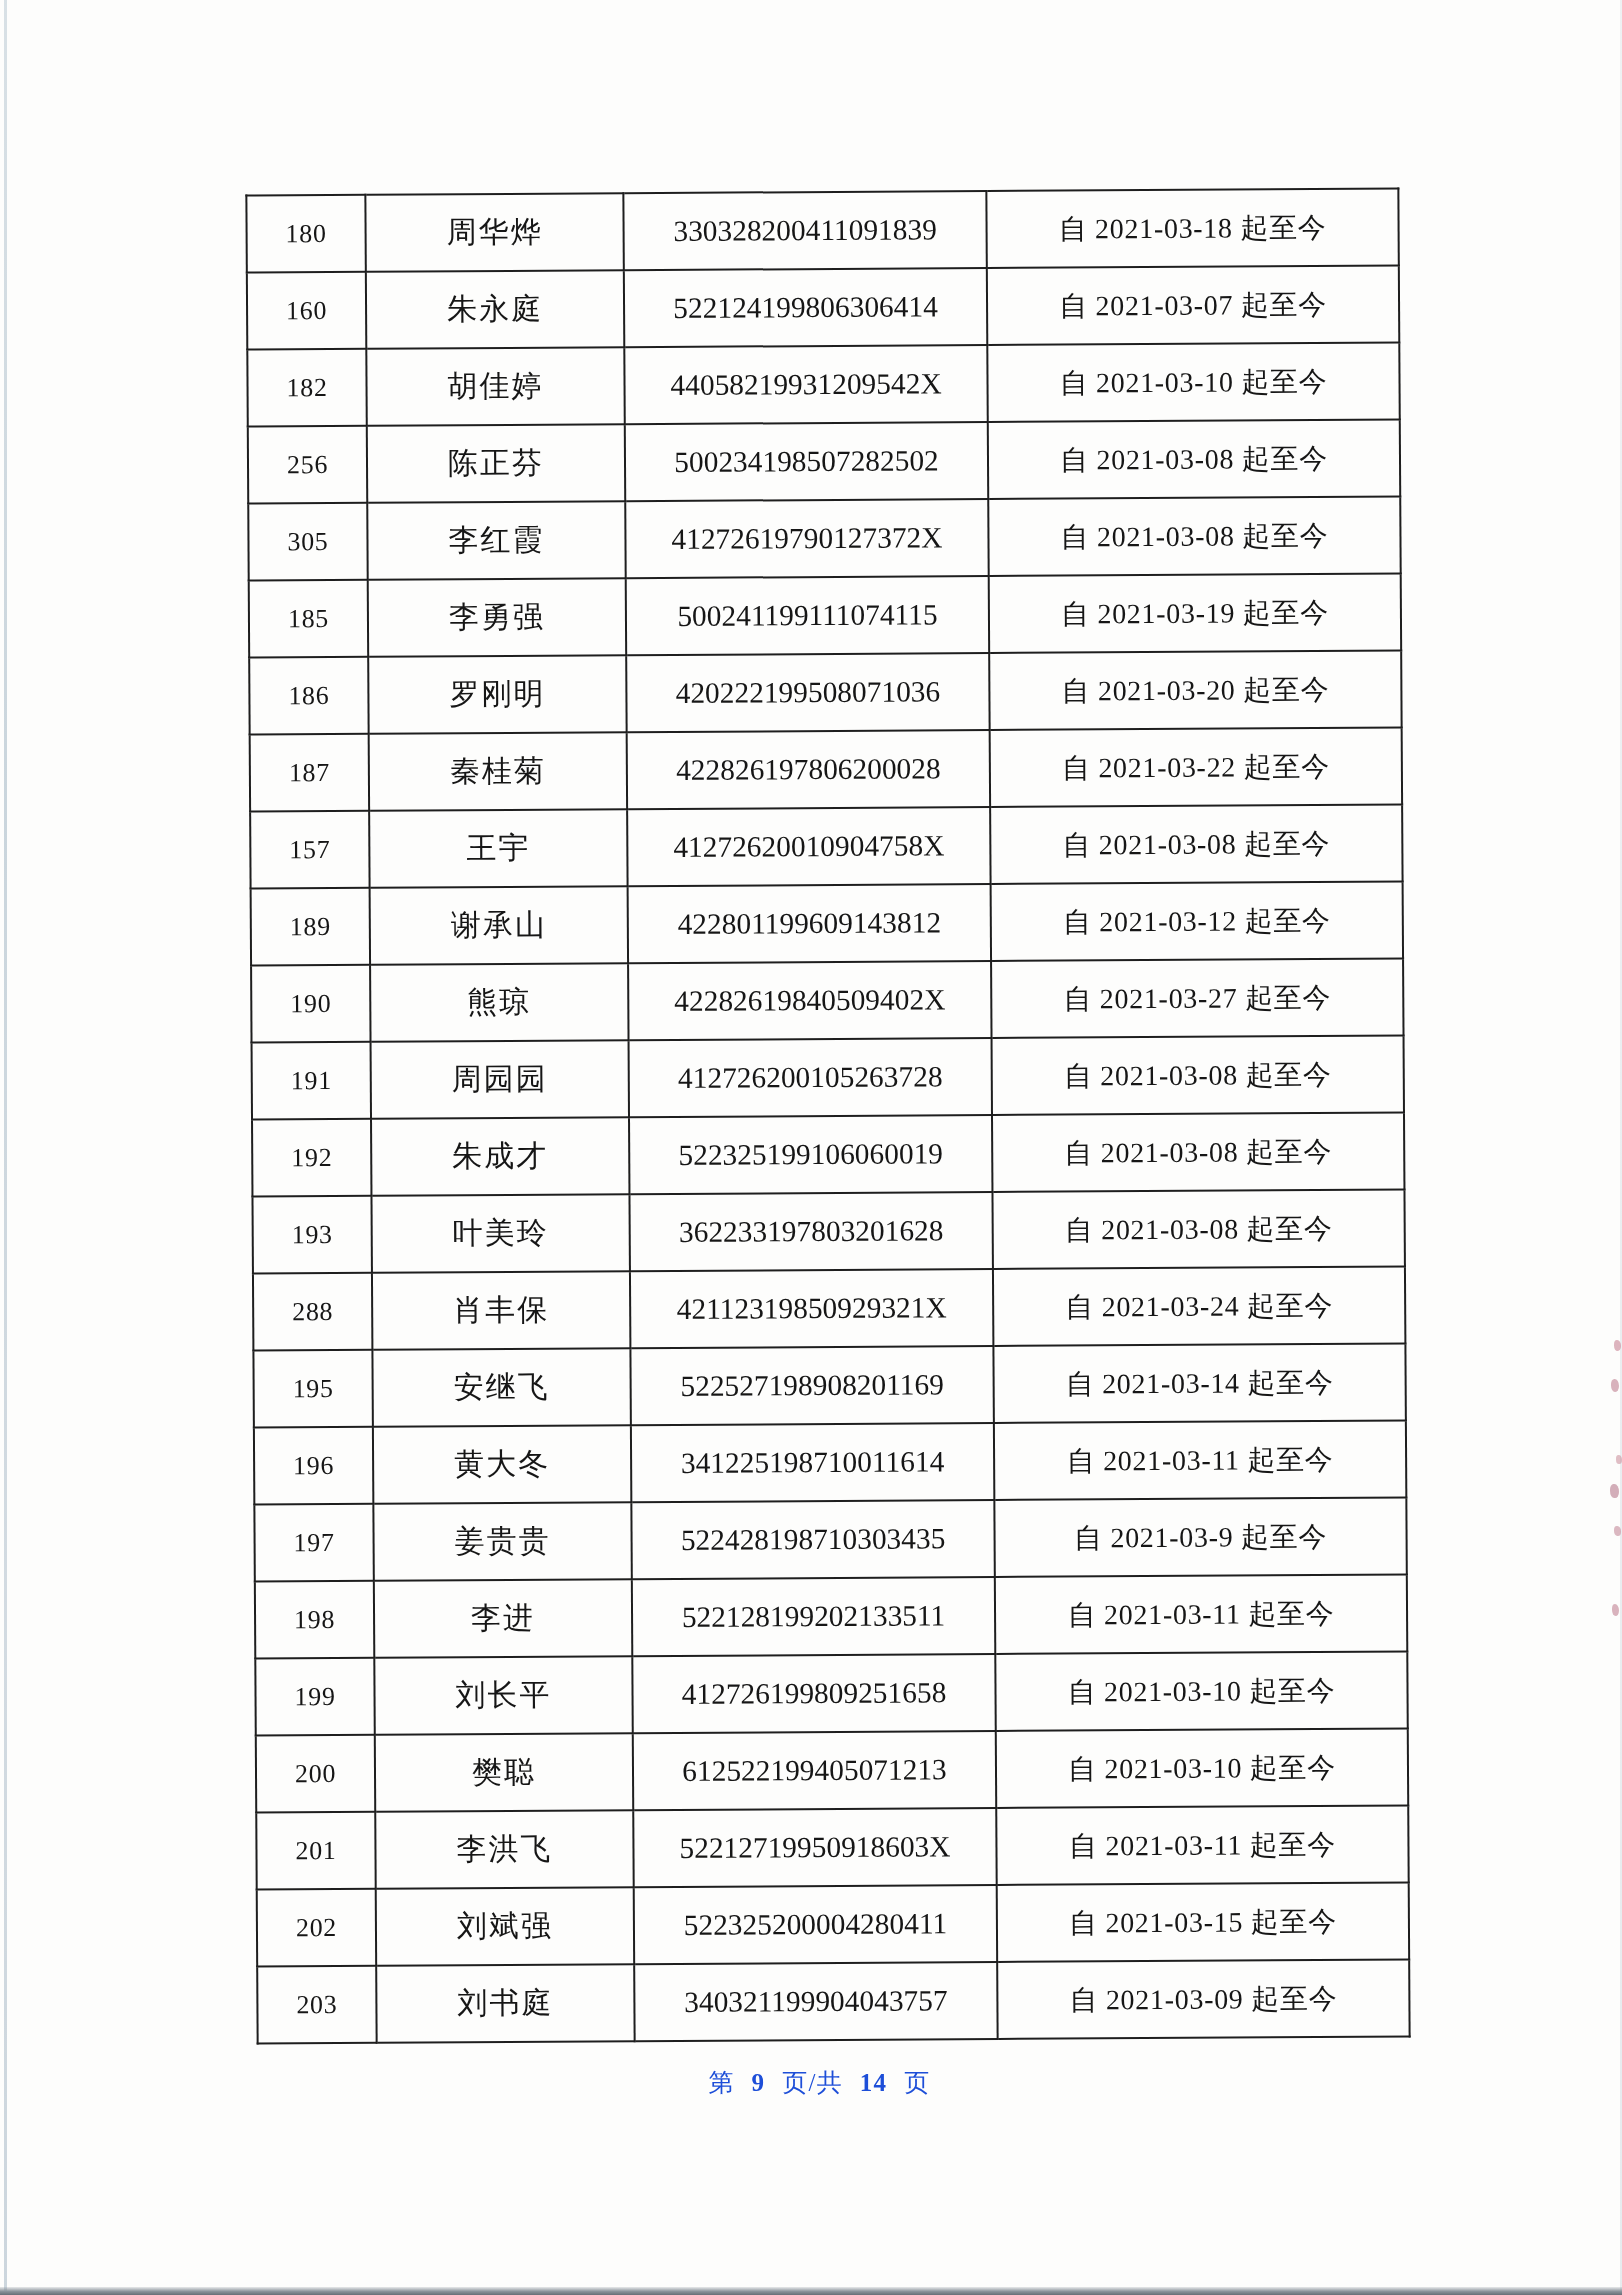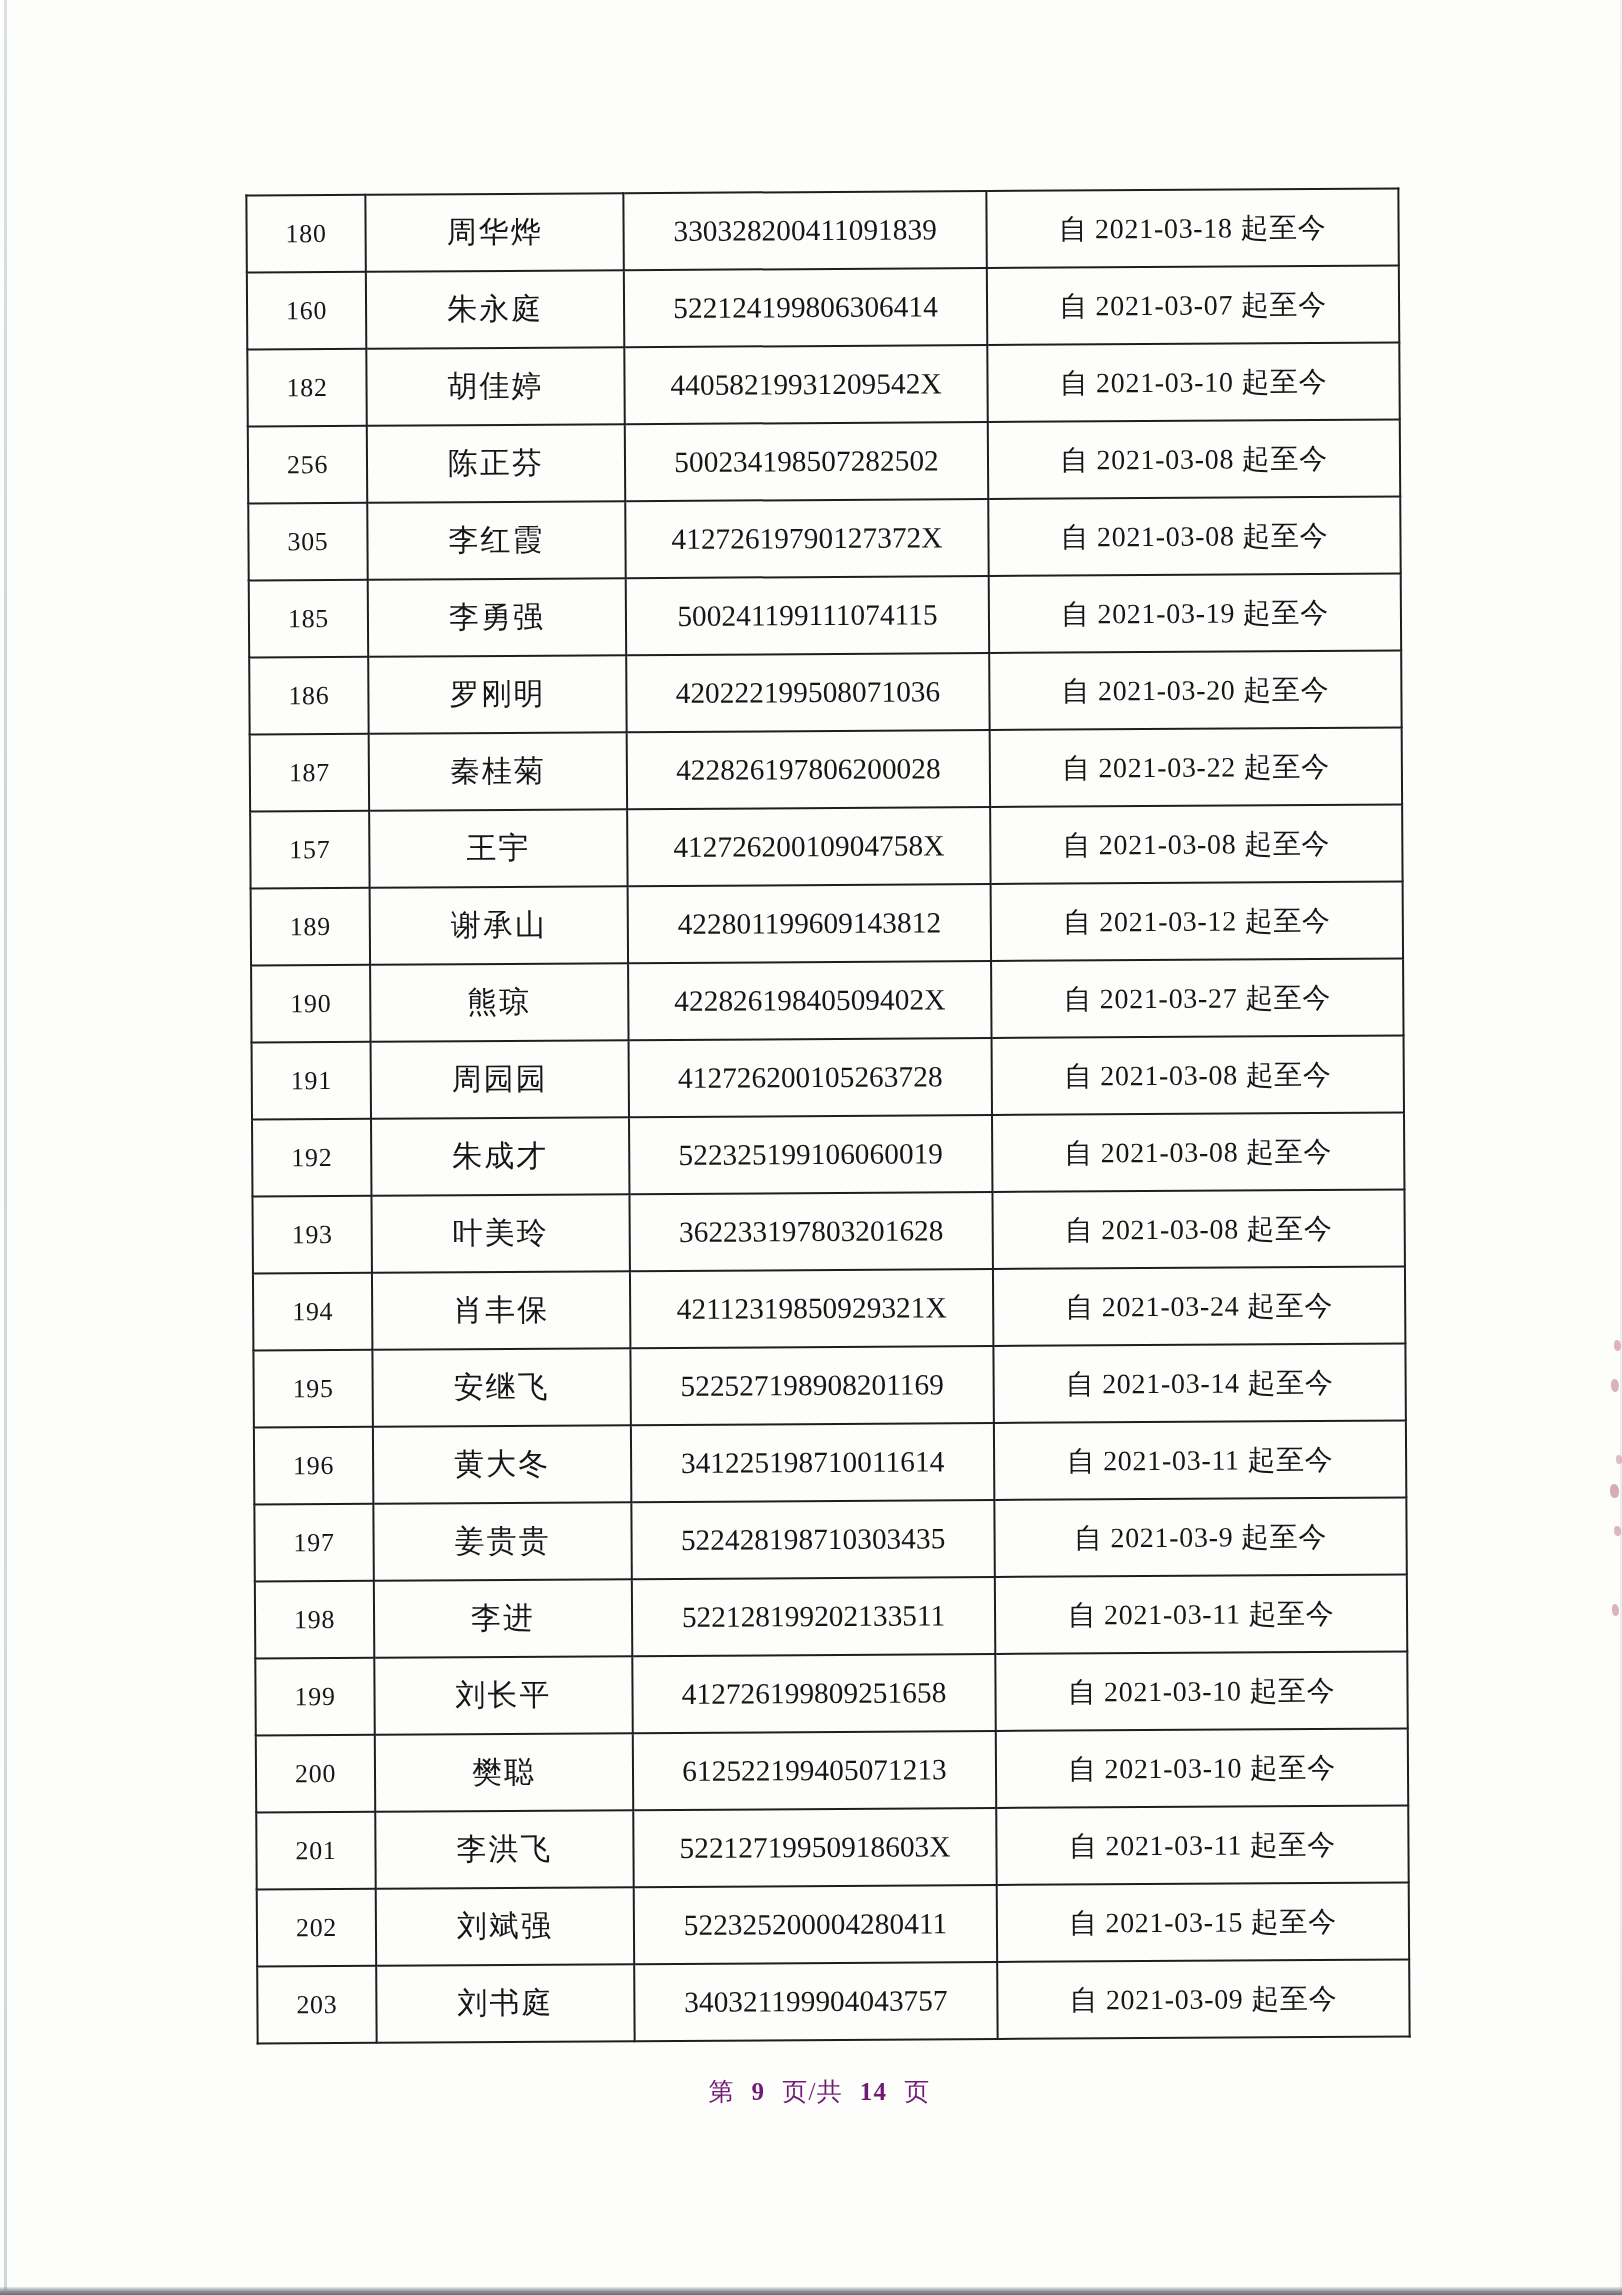--- a/index.html
+++ b/index.html
@@ -99,22 +99,21 @@
   .footer {
     position: absolute;
     top: 2066px;
     left: 0;
     width: 100%;
     text-align: center;
     font-size: 25px;
     padding-left: 16px;
     box-sizing: border-box;
     letter-spacing: 1.3px;
-    color: #701a75;
-    margin-top: 9px;
+    color: #1d4ed8;
   }
   .footer .num {
     font-weight: 700;
     margin: 0 7.9px;
   }
   .footer .zh {
     margin: 0 1.3px;
   }
 </style>
 </head>
@@ -219,21 +218,21 @@
       <td class="col-id">522325199106060019</td>
       <td class="col-period">自 2021-03-08 起至今</td>
     </tr>
           <tr>
       <td class="col-index">193</td>
       <td class="col-name">叶美玲</td>
       <td class="col-id">362233197803201628</td>
       <td class="col-period">自 2021-03-08 起至今</td>
     </tr>
           <tr>
-      <td class="col-index">194</td>
+      <td class="col-index">288</td>
       <td class="col-name">肖丰保</td>
       <td class="col-id">42112319850929321X</td>
       <td class="col-period">自 2021-03-24 起至今</td>
     </tr>
           <tr>
       <td class="col-index">195</td>
       <td class="col-name">安继飞</td>
       <td class="col-id">522527198908201169</td>
       <td class="col-period">自 2021-03-14 起至今</td>
     </tr>

